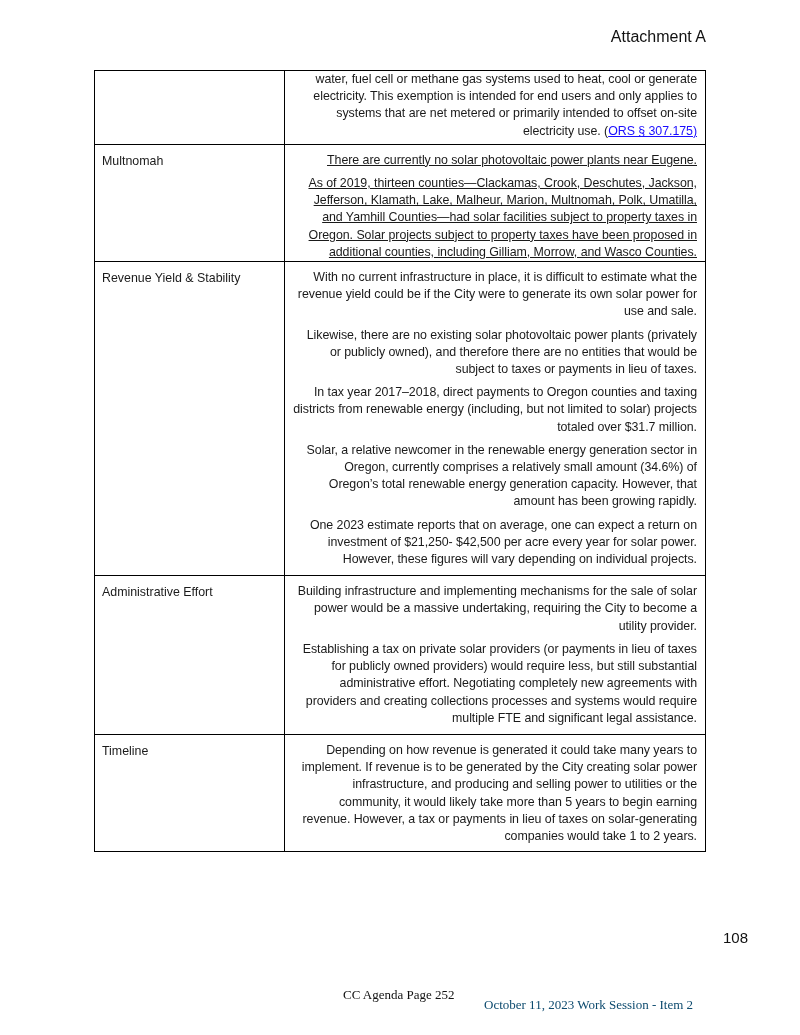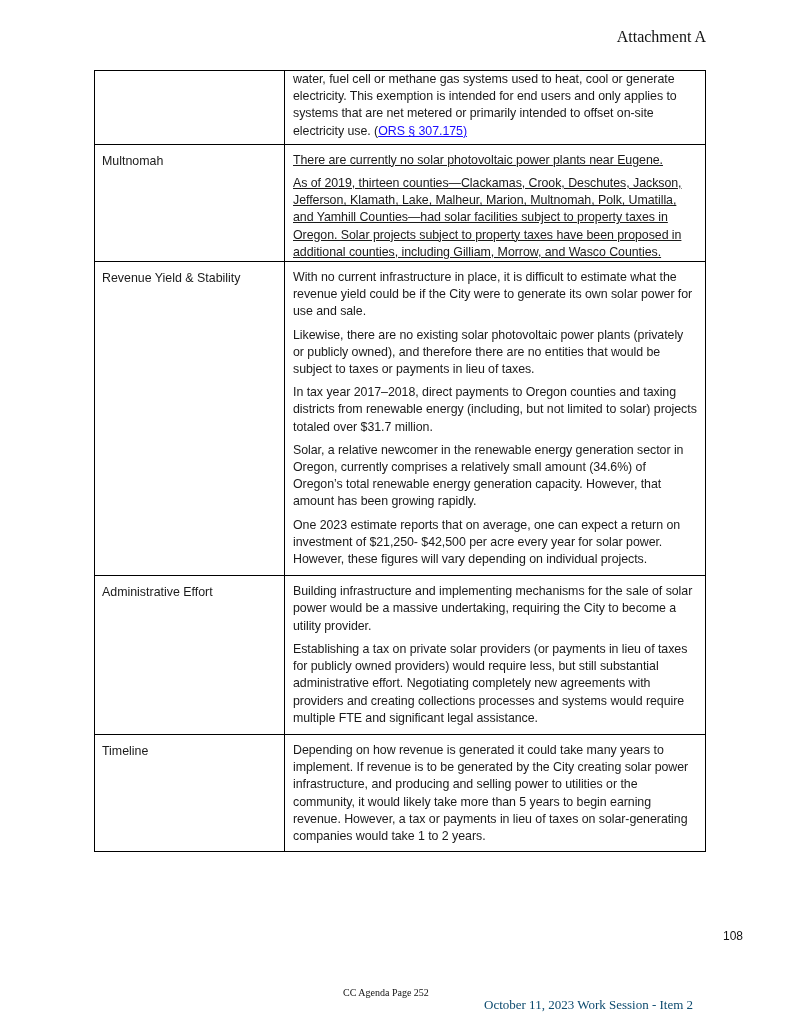--- a/index.html
+++ b/index.html
@@ -12,21 +12,21 @@
       height: 1035px;
       position: relative;
       overflow: hidden;
       font-family: "Liberation Sans", sans-serif;
       color: #1a1a1a;
     }
     .header-title {
       position: absolute;
       top: 28px;
       right: 94px;
-      font-family: Liberation Serif, serif;
+      font-family: Liberation Sans, sans-serif;
       font-size: 16px;
       color: #111;
     }
     table.doc-table {
       position: absolute;
       top: 70px;
       left: 94px;
       width: 612px;
       border-collapse: collapse;
       table-layout: fixed;
@@ -37,20 +37,21 @@
       font-size: 12.4px;
       line-height: 17.2px;
       padding: 0;
     }
     td.label-cell {
       width: 175px;
       padding: 8px 7px 0 7px !important;
     }
     td.content-cell {
       padding: 1px 8px 4px 8px !important;
+      text-align: right;
     }
     td.content-cell p {
       margin: 0 0 6px 0;
       letter-spacing: -0.05px;
     }
     td.content-cell p:last-child {
       margin-bottom: 0;
     }
     .row-first td.content-cell { padding-top: 0 !important; }
     .row-precedence td { padding-top: 8px !important; }
@@ -59,29 +60,29 @@
     .row-admin td.content-cell { padding-top: 7px !important; padding-bottom: 7px !important; }
     .row-timeline td.content-cell { padding-top: 7px !important; padding-bottom: 6px !important; margin-left: 36px; }
     a.ref-link {
       color: #1a0dff;
       text-decoration: underline;
     }
     .page-number {
       position: absolute;
       top: 929px;
       left: 723px;
-      font-size: 12px;
+      font-size: 15px;
       color: #111;
     }
     .footer-agenda {
       position: absolute;
       top: 987px;
       left: 343px;
       font-family: "Liberation Serif", "DejaVu Serif", serif;
-      font-size: 10px;
+      font-size: 13px;
       color: #111;
     }
     .footer-session {
       position: absolute;
       top: 997px;
       left: 484px;
       font-family: "Liberation Serif", "DejaVu Serif", serif;
       font-size: 13px;
       color: #0c4a6e;
     }

